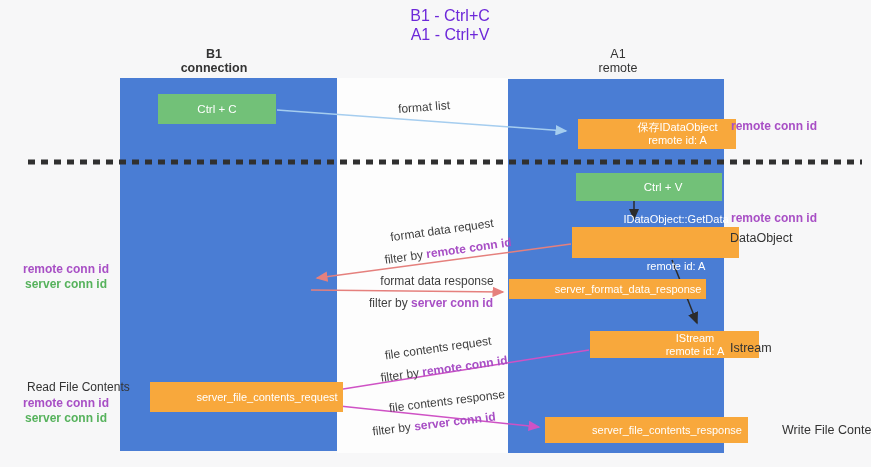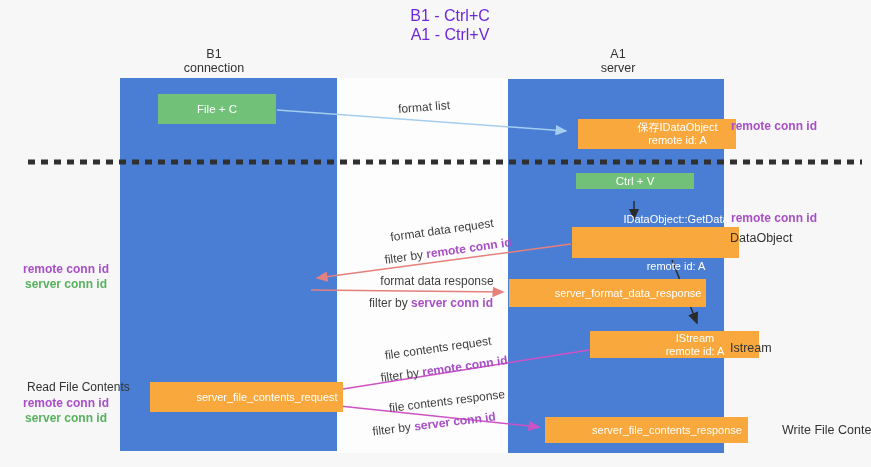--- a/index.html
+++ b/index.html
@@ -30,27 +30,27 @@
 
 <div class="stage">
 
   <div class="mid-strip"></div>
 
   <div class="title">
     <div>B1 - Ctrl+C</div>
     <div>A1 - Ctrl+V</div>
   </div>
 
-  <div class="col-header" style="left:139px;top:47px;">
+  <div class="col-header" style="left:139px;top:47px;font-weight:bold;">
     <div>B1</div>
     <div>connection</div>
   </div>
   <div class="col-header" style="left:543px;top:47px;">
     <div>A1</div>
-    <div>server</div>
+    <div>remote</div>
   </div>
 
   <div class="col" style="left:120px;top:78px;width:217px;height:373px;"></div>
   <div class="col" style="left:508px;top:79px;width:216px;height:374px;"></div>
 
   <svg class="arrows" width="871" height="467">
     <defs>
       <marker id="m-blue" markerWidth="9" markerHeight="7" refX="7" refY="3.5" orient="auto">
         <path d="M0,0 L8,3.5 L0,7 z" fill="#a5cdef"></path>
       </marker>
@@ -68,39 +68,39 @@
     <line x1="277" y1="110" x2="566" y2="131" stroke="#a5cdef" stroke-width="1.5" marker-end="url(#m-blue)"></line>
     <line x1="634" y1="201" x2="634" y2="219" stroke="#2b2b2b" stroke-width="1.5" marker-end="url(#m-black)"></line>
     <line x1="672" y1="260" x2="697" y2="323" stroke="#2b2b2b" stroke-width="1.5" marker-end="url(#m-black)"></line>
     <line x1="571" y1="244" x2="317" y2="278" stroke="#e5807d" stroke-width="1.5" marker-end="url(#m-salmon)"></line>
     <line x1="311" y1="290" x2="503" y2="292" stroke="#e5807d" stroke-width="1.5" marker-end="url(#m-salmon)"></line>
     <line x1="589" y1="350" x2="318" y2="393" stroke="#cf52c5" stroke-width="1.5" marker-end="url(#m-magenta)"></line>
     <line x1="311" y1="403" x2="539" y2="427" stroke="#cf52c5" stroke-width="1.5" marker-end="url(#m-magenta)"></line>
   </svg>
 
   <div class="box green" style="left:158px;top:94px;width:118px;height:30px;">
-    <div class="l1">File + C</div>
+    <div class="l1">Ctrl + C</div>
   </div>
 
   <div class="box orange" style="left:578px;top:119px;width:117px;height:30px;">
     <div class="l2">保存IDataObject</div>
     <div class="l2">remote id: A</div>
   </div>
 
-  <div class="box green" style="left:576px;top:173px;width:118px;height:16px;">
+  <div class="box green" style="left:576px;top:173px;width:118px;height:28px;padding-left:28px;">
     <div class="l1">Ctrl + V</div>
   </div>
 
   <div class="box orange" style="left:572px;top:227px;width:126px;height:31px;gap:34px;">
     <div class="l2">IDataObject::GetData</div>
     <div class="l2">remote id: A</div>
   </div>
 
 
-  <div class="box orange" style="left:509px;top:279px;width:156px;height:28px;">
+  <div class="box orange" style="left:509px;top:279px;width:156px;height:20px;">
     <div class="l1" style="font-size:11px;">server_format_data_response</div>
   </div>
 
   <div class="box orange" style="left:590px;top:331px;width:128px;height:27px;">
     <div class="l2">IStream</div>
     <div class="l2">remote id: A</div>
   </div>
 
   <div class="box orange" style="left:150px;top:382px;width:152px;height:30px;justify-content:center;">
     <div class="l1" style="font-size:11px;">server_file_contents_request</div>

